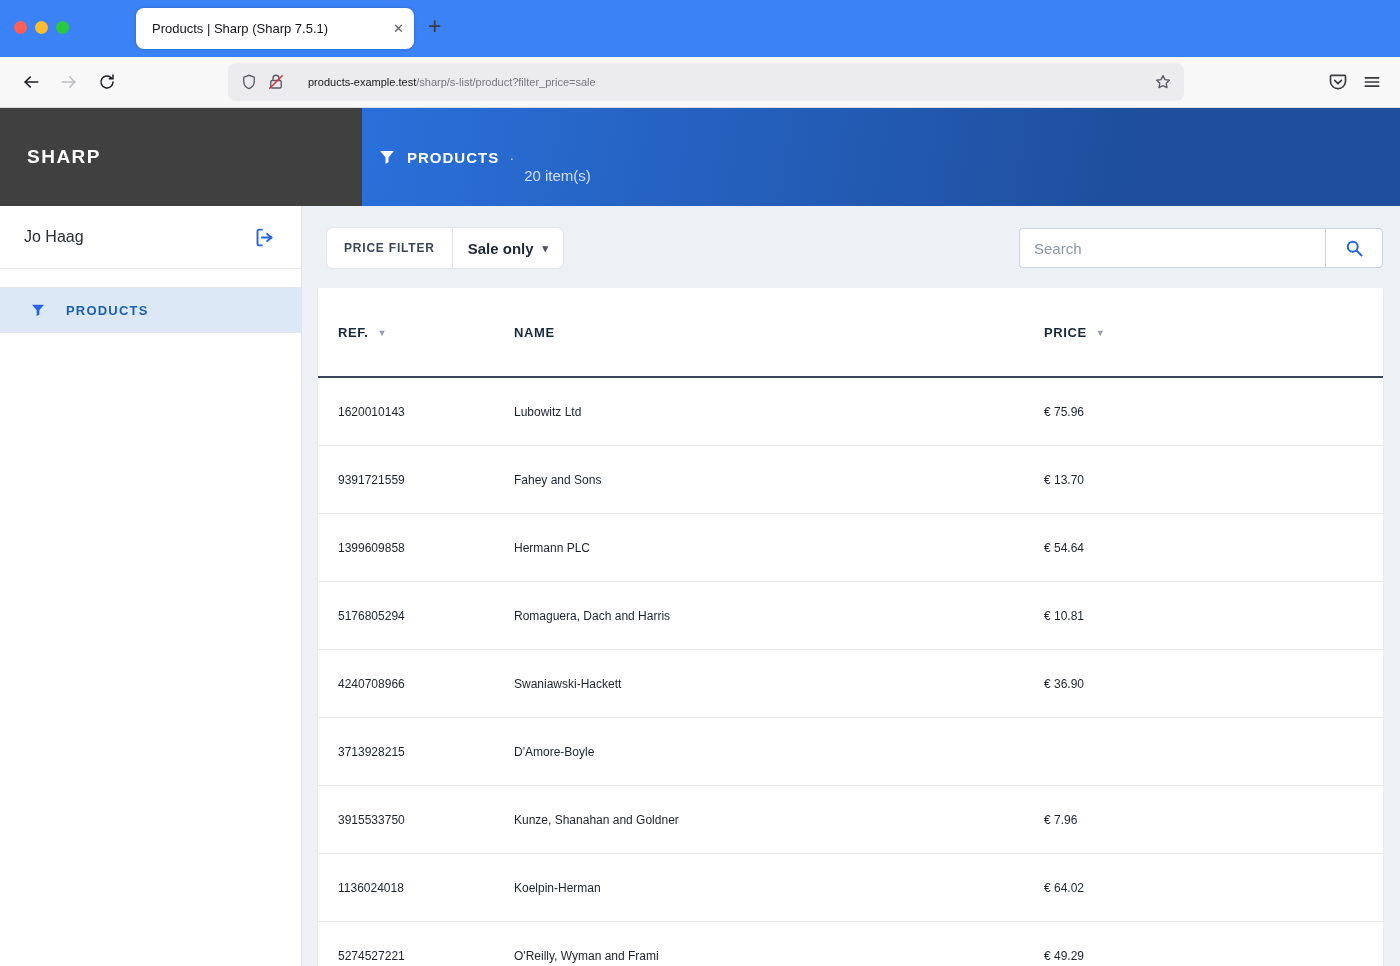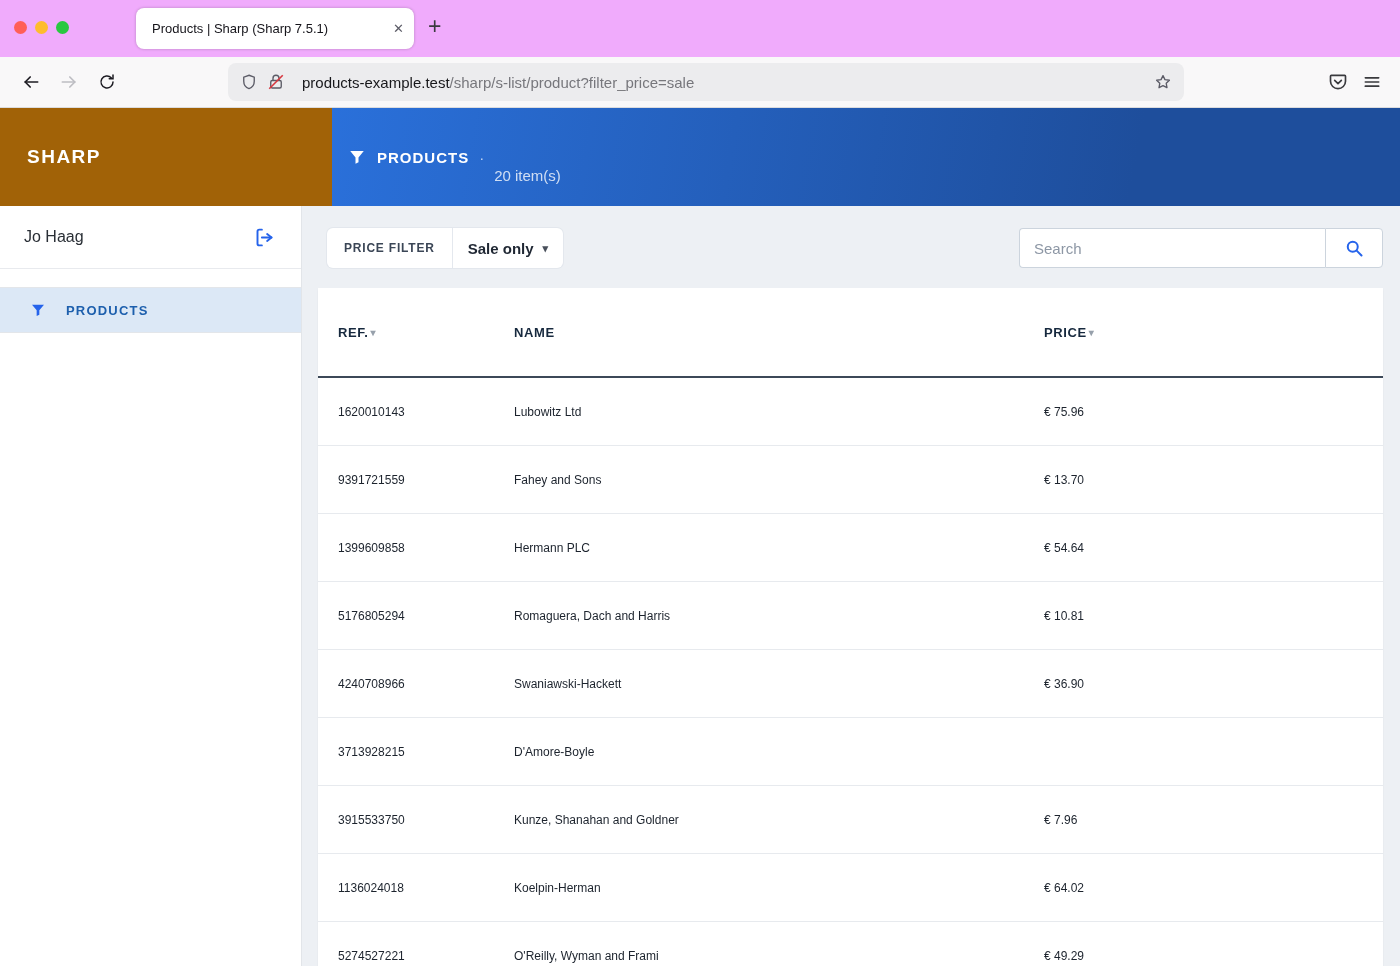--- a/index.html
+++ b/index.html
@@ -1,50 +1,50 @@
 <!DOCTYPE html>
 <html><head>
 <meta charset="utf-8">
 <style>
   * { margin:0; padding:0; box-sizing:border-box; }
   html,body { width:1400px; height:966px; overflow:hidden; }
   body { font-family:"Liberation Sans", sans-serif; background:#fff; }
 
   
-  .tabstrip { height:57px; background:#f0abfc; position:relative;text-decoration:underline; }
+  .tabstrip { height:57px; background:#3b82f6; position:relative;text-decoration:underline; }
   .traffic { position:absolute; left:14px; top:21px; display:flex; gap:8px; }
   .light { width:13px; height:13px; border-radius:50%; display:inline-block; }
   .light.red   { background:#ff5f57; }
   .light.yellow{ background:#febc2e; }
   .light.green { background:#28c840; }
   .tab { position:absolute; left:136px; top:8px; width:278px; height:41px; background:#fff;
          border-radius:8px; box-shadow:0 0 3px rgba(0,0,0,.25); display:flex; align-items:center;
          padding:0 10px 0 16px; }
   .tab-title { flex:1; font-size:13px; color:#15141a; white-space:nowrap; overflow:hidden; }
   .tab-close { color:#5b5b66; font-size:13px; margin-left:8px; cursor:default; }
   .newtab { position:absolute; left:428px; top:13px; font-size:23px; color:#3a3a3e; font-weight:300; }
 
   .navbar { height:51px; background:#f9f8f9; border-bottom:1px solid #dcdcde;
             display:flex; align-items:center; padding:0 12px; }
   .navbtn { width:38px; height:36px; display:flex; align-items:center; justify-content:center;
             color:#1c1b22; border-radius:4px; }
   .navbtn.disabled { color:#bdbdc2; }
   .urlbar { margin-left:102px; width:956px; height:38px; background:#ececee; border-radius:8px;
             display:flex; align-items:center; padding:0 12px; }
   .urlbar .icn { color:#5b5b66; display:flex; align-items:center; margin-right:9px; }
-  .url-text { flex:1; font-size:15px; white-space:nowrap; overflow:hidden; margin-left:8px; }
+  .url-text { flex:1; font-size:11px; white-space:nowrap; overflow:hidden; margin-left:14px; }
   .url-domain { color:#18181b; }
   .url-path { color:#77777c; }
   .star { color:#5b5b66; display:flex; align-items:center; margin-left:8px; }
   .chrome-right { flex:1; display:flex; justify-content:flex-end; align-items:center; gap:14px; padding-right:6px; }
   .chrome-right .icn { color:#3a3a3e; display:flex; align-items:center; }
 
   
   .app-header { height:98px; display:flex; }
-  .brand-block { width:332px; background:#a16207; display:flex; align-items:center; padding-left:27px; }
+  .brand-block { width:362px; background:#404040; display:flex; align-items:center; padding-left:27px; }
   .brand { color:#fff; font-size:19px; font-weight:bold; letter-spacing:1.5px; }
   .header-main { flex:1; background:linear-gradient(100deg,#2a70da 0%,#1e4e9c 75%);
                  display:flex; align-items:center; padding-left:16px; }
   .header-funnel { color:#fff; display:flex; align-items:center; margin-right:11px; }
   .header-title { color:#fff; font-size:15px; font-weight:bold; letter-spacing:1px; }
   .header-sep { color:rgba(255,255,255,.7); font-size:15px; margin:0 10px; }
   .header-count { color:rgba(255,255,255,.78); font-size:15px;margin-top:36px; }
 
   
   .app-body { display:flex; height:860px; }
@@ -77,21 +77,21 @@
   .search-input::placeholder { color:#8d97a5; }
   .search-btn { width:58px; height:40px; border:1px solid #ccd4dd; border-radius:0 4px 4px 0;
                 background:#fff; color:#2563eb; display:flex; align-items:center; justify-content:center;
                 cursor:pointer; }
 
   
   .table { background:#fff; height:684px; box-shadow:0 1px 2px rgba(0,0,0,.05); overflow:hidden; }
   .thead { display:grid; grid-template-columns:176px 530px 1fr; height:90px; align-items:center;
            padding-left:20px; border-bottom:2px solid #3c4858; }
   .th { font-size:13px; font-weight:bold; letter-spacing:.6px; color:#17293e;
-        display:flex; align-items:center; gap:2px; }
+        display:flex; align-items:center; gap:11px; }
   .sort-caret { font-size:10px; color:#97a0ab; }
   .row { display:grid; grid-template-columns:176px 530px 1fr; height:68px; align-items:center;
          padding-left:20px; border-bottom:1px solid #e7eaee; font-size:12px; color:#1c232d;
          cursor:pointer; }
 </style>
 </head>
 <body>
 
 <div>
   <div class="tabstrip">

